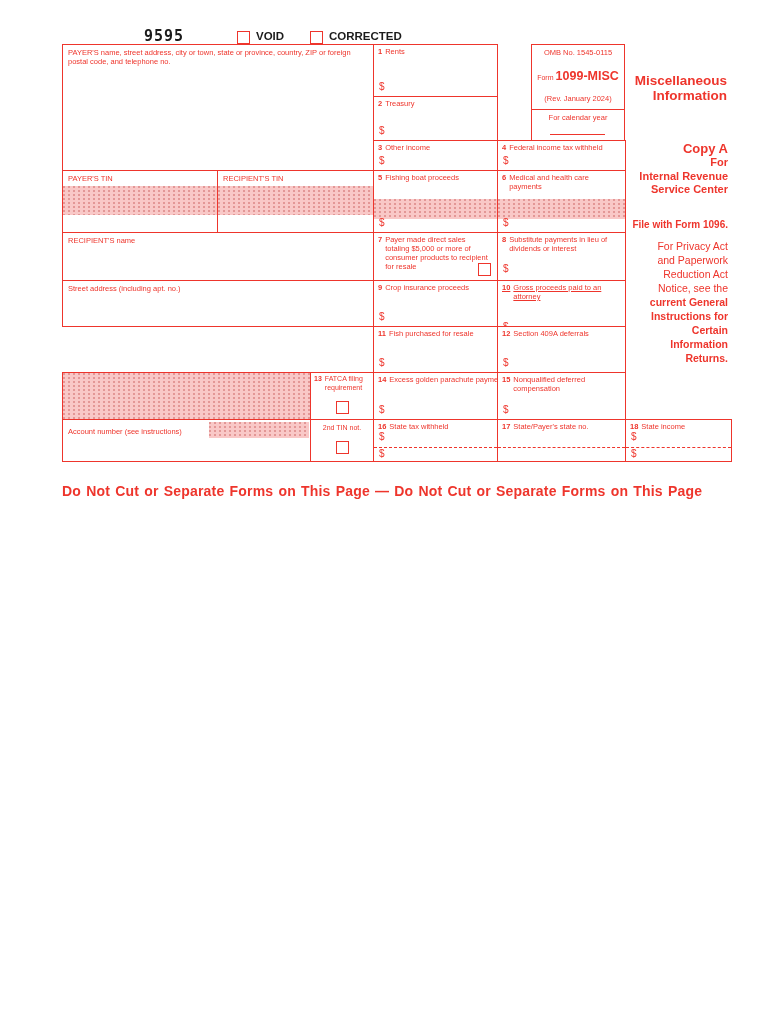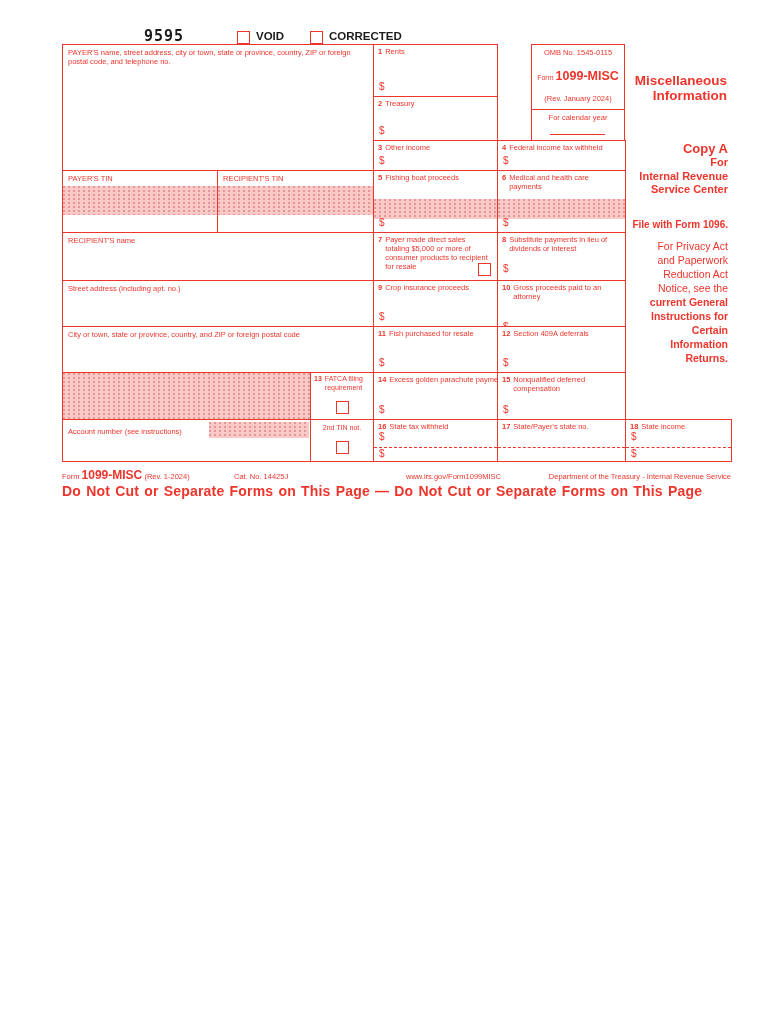--- a/index.html
+++ b/index.html
@@ -174,31 +174,28 @@
   <div class="cell" style="left:62px;top:280px;width:312px;height:47px;">
     <div class="plain-lbl">Street address (including apt. no.)</div>
   </div>
   <div class="cell" style="left:373px;top:280px;width:125px;height:47px;">
     <div class="lbl">
         <span class="bnum">9</span>
         <span>Crop insurance proceeds</span>
       </div>
     <span class="dollar">$</span>
   </div>
-  <div class="cell" style="left:497px;top:280px;width:129px;height:57px;">
+  <div class="cell" style="left:497px;top:280px;width:129px;height:57px;text-decoration:underline;">
     <div class="lbl">
         <span class="bnum">10</span>
         <span>Gross proceeds paid to an attorney</span>
       </div>
     <span class="dollar">$</span>
   </div>
 
-  <div class="cell" style="left:62px;top:326px;width:312px;height:47px;">
-    <div class="plain-lbl">City or town, state or province, country, and ZIP or foreign postal code</div>
-  </div>
   <div class="cell" style="left:373px;top:326px;width:125px;height:47px;">
     <div class="lbl">
         <span class="bnum">11</span>
         <span>Fish purchased for resale</span>
       </div>
     <span class="dollar">$</span>
   </div>
   <div class="cell" style="left:497px;top:326px;width:129px;height:47px;">
     <div class="lbl">
         <span class="bnum">12</span>
@@ -257,25 +254,15 @@
   <div class="cell" style="left:625px;top:419px;width:107px;height:43px;">
     <div class="lbl">
         <span class="bnum">18</span>
         <span>State income</span>
       </div>
     <span class="dollar" style="top:12px;bottom:auto;">$</span>
     <div class="dashline" style="top:27px;"></div>
     <span class="dollar" style="bottom:2px;">$</span>
   </div>
 
-  <div id="footer-line">
-    <span>
-      <span>Form</span>
-      <span class="fnum">1099-MISC</span>
-      <span>(Rev. 1-2024)</span>
-    </span>
-    <span style="position:absolute;left:172px;top:4px;">Cat. No. 14425J</span>
-    <span style="position:absolute;left:344px;top:4px;">www.irs.gov/Form1099MISC</span>
-    <span style="position:absolute;right:0;top:4px;">Department of the Treasury - Internal Revenue Service</span>
-  </div>
   <div id="do-not-cut">Do Not Cut or Separate Forms on This Page — Do Not Cut or Separate Forms on This Page</div>
 
 </div>
 
 </body></html>

